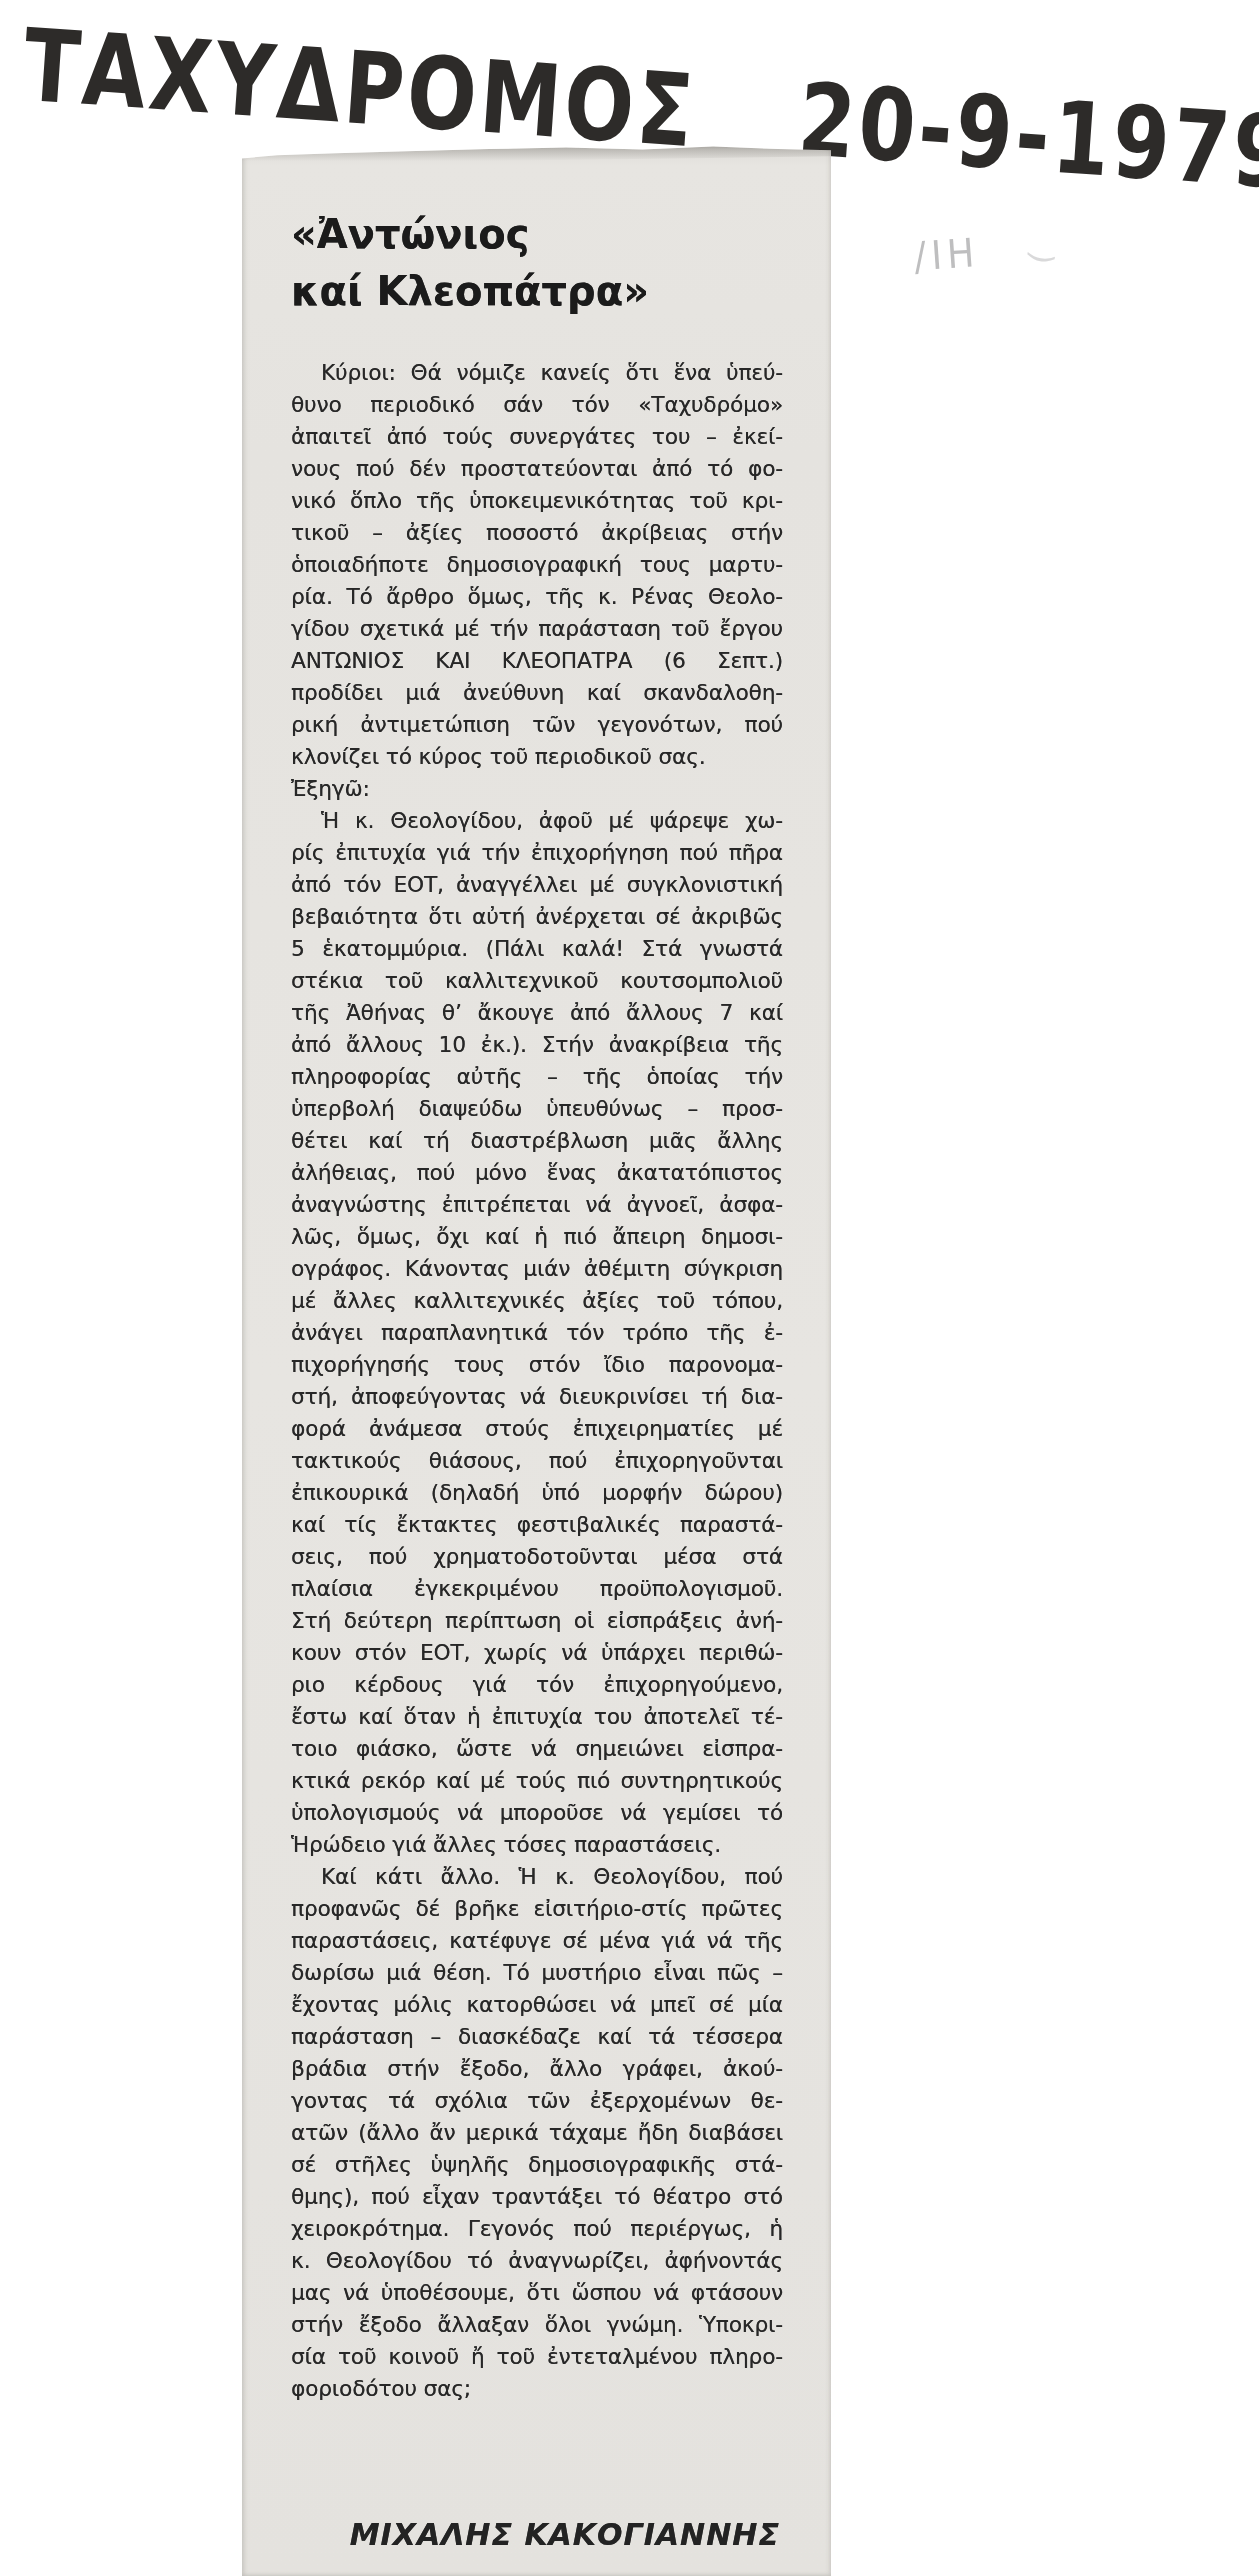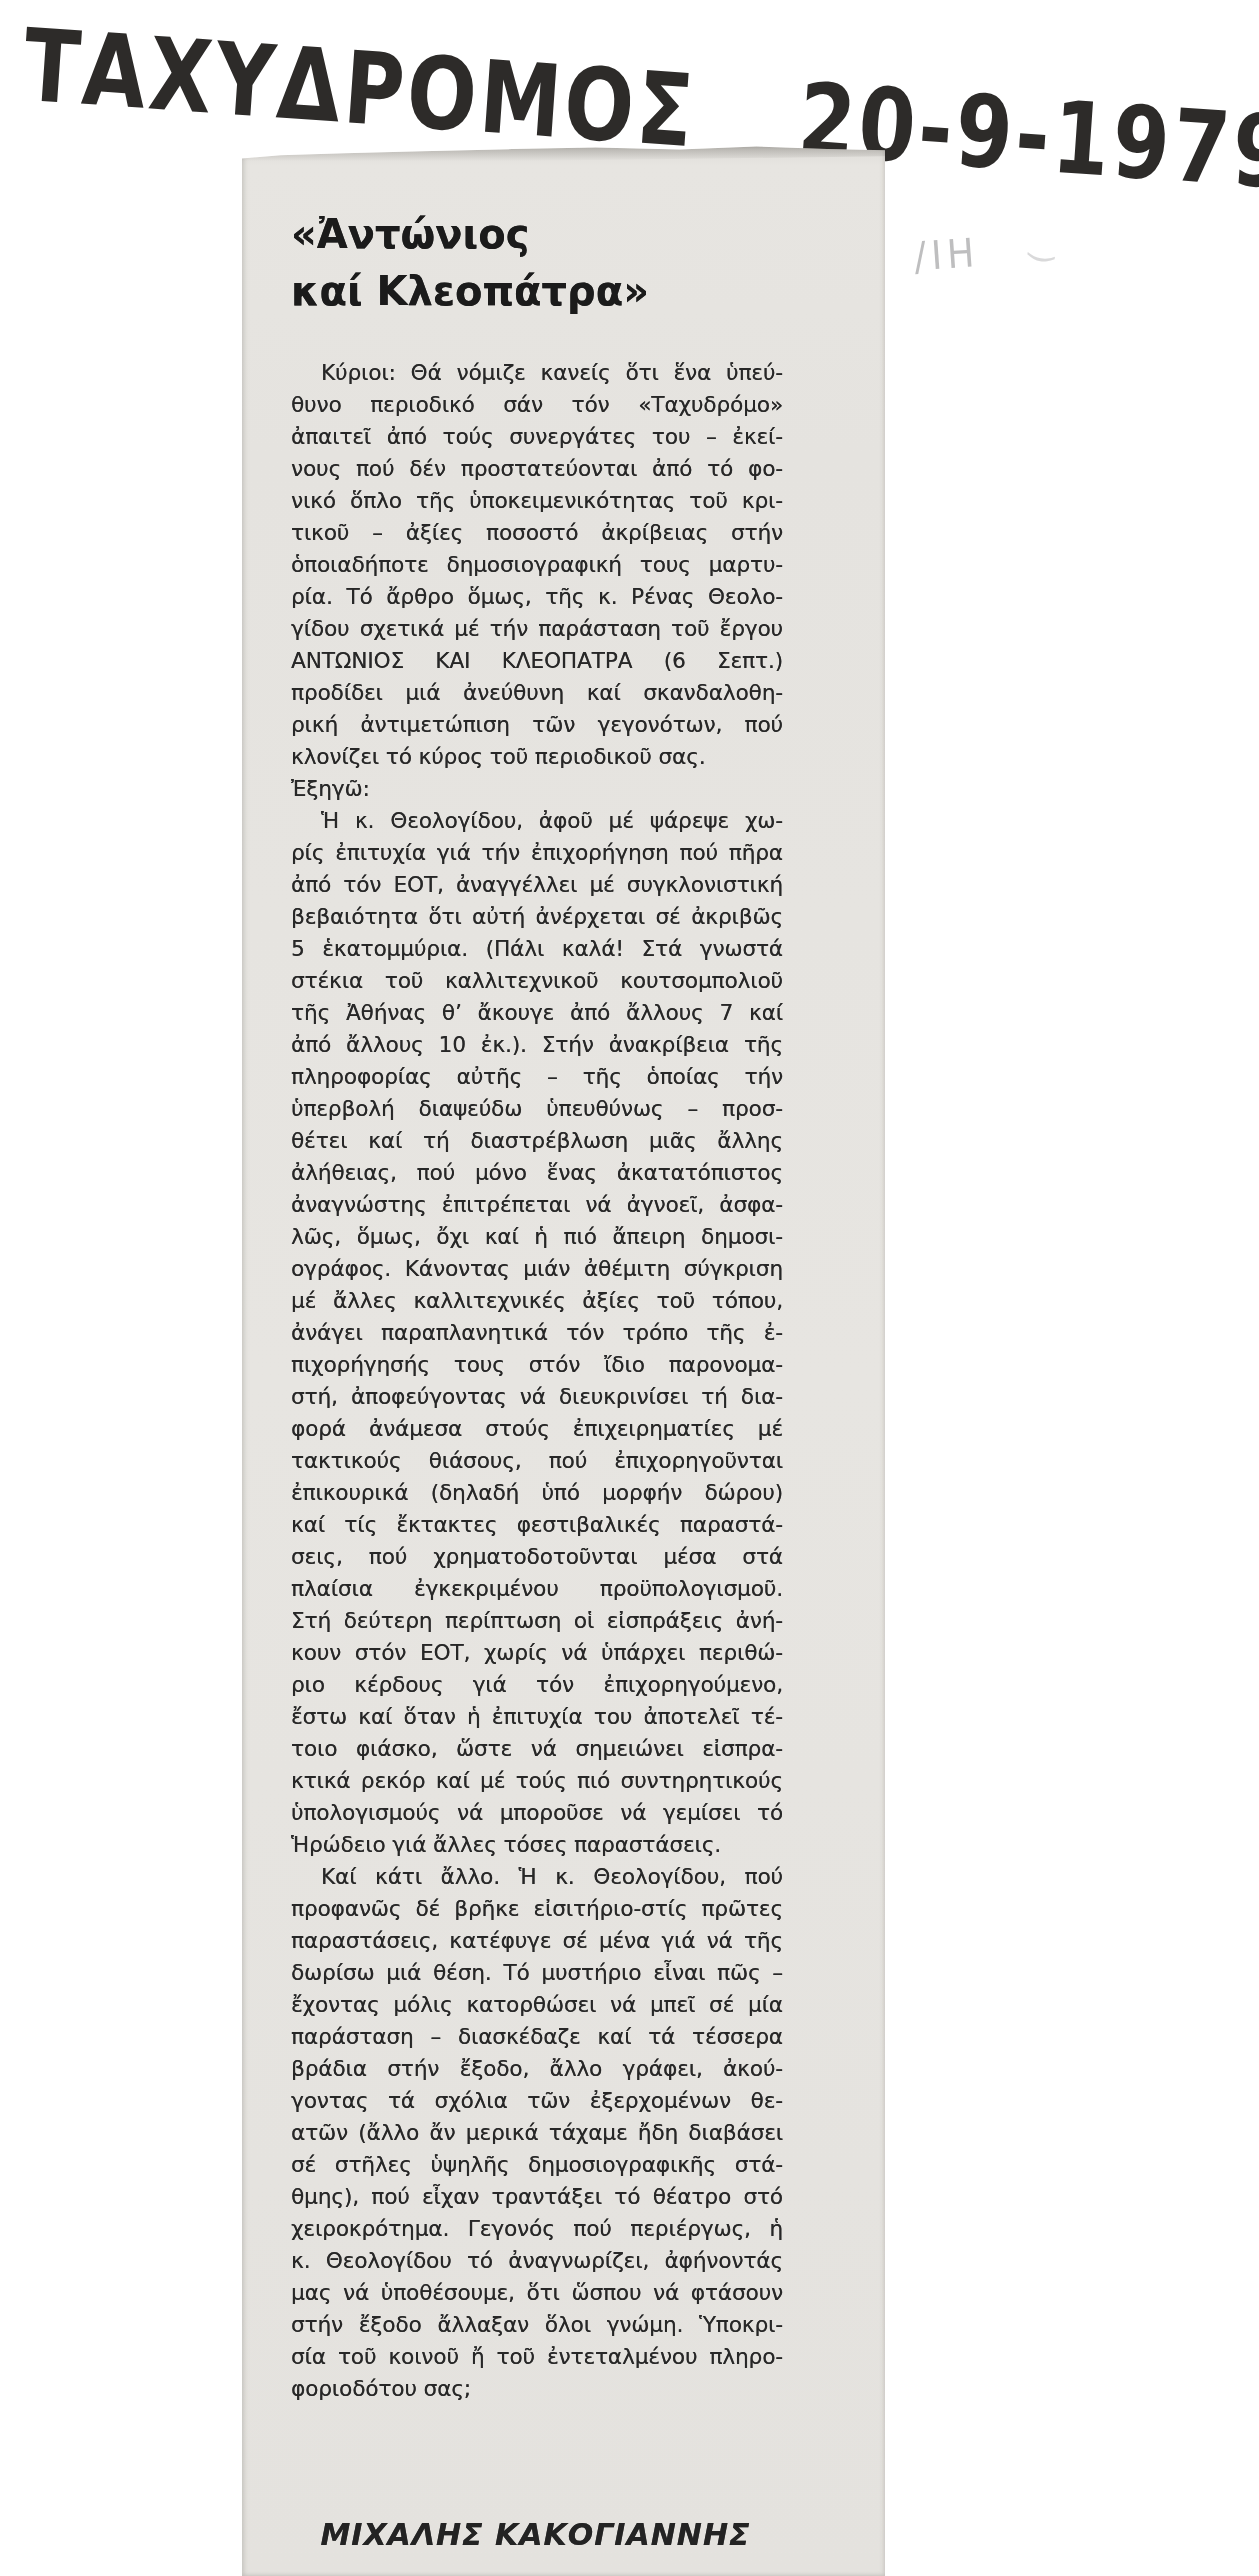--- a/index.html
+++ b/index.html
@@ -29,21 +29,21 @@
     letter-spacing:5.2px;
   }
   .pencil-mark{
     position:absolute;left:1036px;top:240px;
     font-size:31px;color:rgba(120,120,122,0.28);
     transform:rotate(100deg);
   }
 
   
   .clipping{
-    position:absolute;left:242px;top:145px;width:643px;height:2431px;
+    position:absolute;left:242px;top:145px;width:589px;height:2431px;
     background:
       linear-gradient(180deg,#dddbd7 0px,#e7e5e1 20.6px,#e5e3df 309px,#e7e5e1 1236px,#e4e2de 2431px);
     clip-path:polygon(0 13.4px,6% 10.3px,16% 8.2px,28% 6.2px,42% 4.1px,55% 2.6px,68% 4.6px,80% 1.5px,91% 4.1px,100% 5.2px,100% 100%,0 100%);
     box-shadow:inset 2.1px 0 5.2px rgba(120,118,112,0.25), inset -1.5px 0 4.1px rgba(120,118,112,0.18);
   }
   .clipping::before{
     content:"";position:absolute;left:0;top:0;width:100%;height:15.5px;
     background:linear-gradient(180deg,rgba(95,92,86,0.38),rgba(95,92,86,0.0));
     clip-path:polygon(0 13.4px,6% 10.3px,16% 8.2px,28% 6.2px,42% 4.1px,55% 2.6px,68% 4.6px,80% 1.5px,91% 4.1px,100% 5.2px,100% 11.3px,0 19.6px);
   }
@@ -69,21 +69,21 @@
     text-align:justify;
     -moz-text-align-last:justify;
     text-align-last:justify;
     letter-spacing:-0.1px;
   }
   .line.indent{padding-left:30px;}
   .line.para-end{text-align-last:left;}
 
   .article-signature{
     margin-top:112px;
-    text-align:center;
+    text-align:right;
     padding-right:3.1px;
     font-size:30px;font-weight:700;font-style:italic;
     letter-spacing:1px;color:#232323;
     text-shadow:0 0 0.5px rgba(20,20,20,0.7);
   }
 </style>
 </head>
 <body>
 
 <div class="hand-header">

